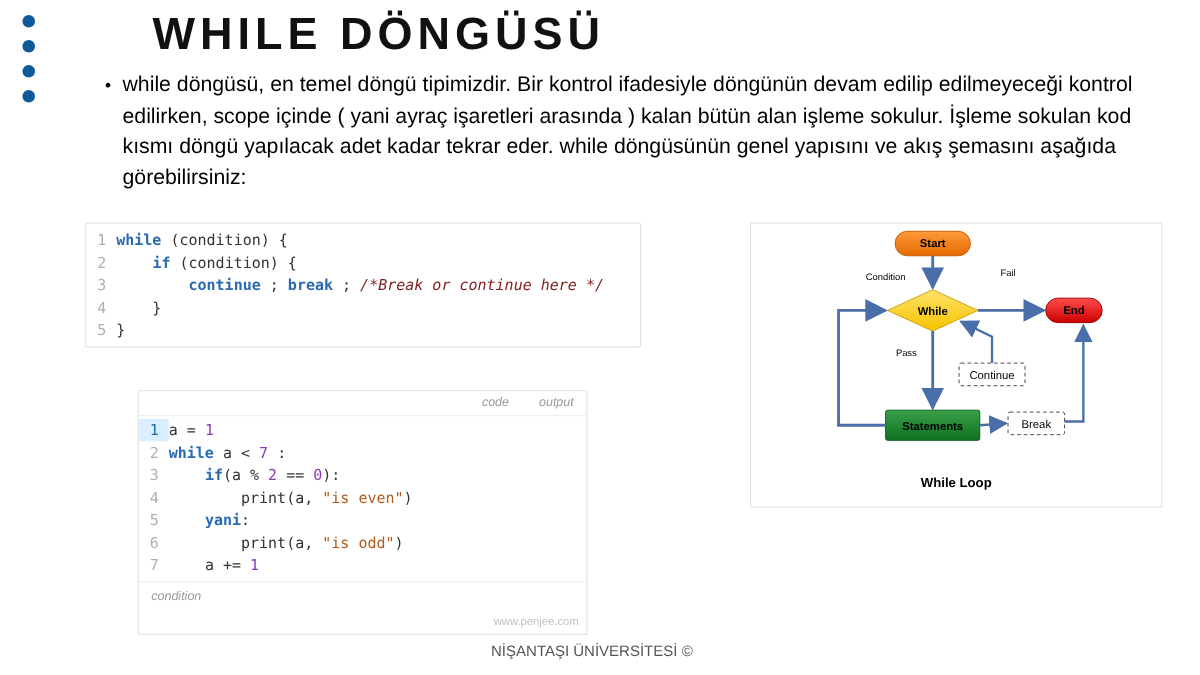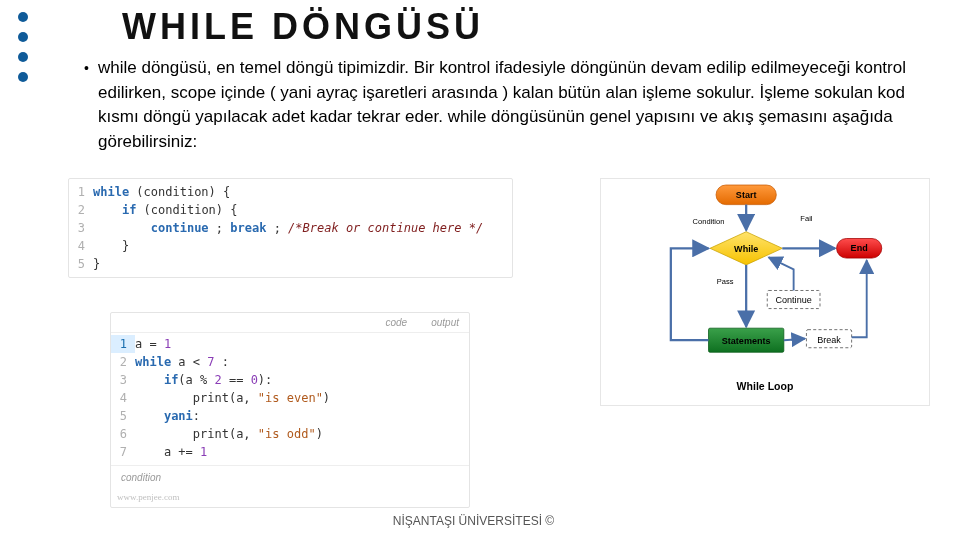--- a/index.html
+++ b/index.html
@@ -72,23 +72,24 @@
     font-family: Arial, sans-serif; font-style: italic;
   }
   .code2-body { padding: 2px 0 4px 0; }
   .code2 .footer {
     border-top: 1px solid #eee;
     font-size: 10px; color: #9a9a9a; font-style: italic;
     padding: 4px 10px;
     font-family: Arial, sans-serif;
   }
   .code2 .watermark {
+    text-align: right;
     font-size: 9px; color: #c0c0c0;
     padding: 2px 6px;
-    font-family: Liberation Serif, serif;
+    font-family: Liberation Sans, sans-serif;
   }
   .diagram {
     position: absolute;
     right: 30px; top: 178px;
     width: 330px; height: 228px;
     border: 1px solid #e6e6e6;
     background: #fff;
   }
   .diagram svg { width: 100%; height: 100%; }
   .node-label {

